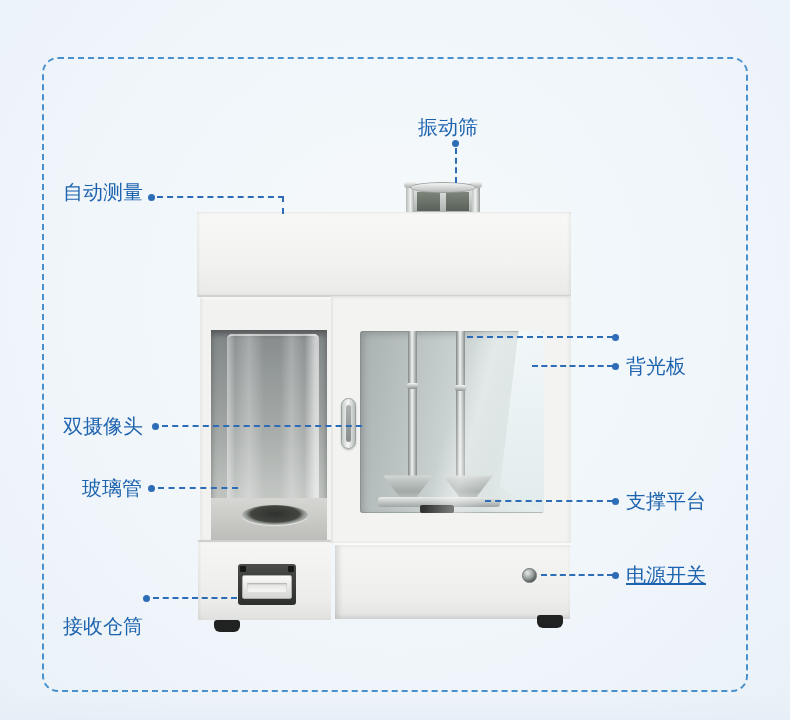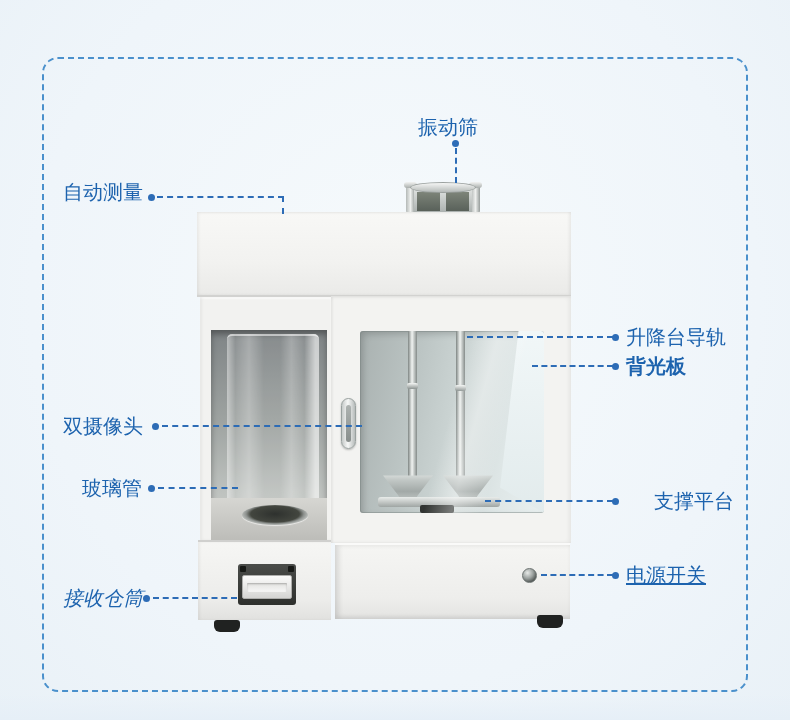--- a/index.html
+++ b/index.html
@@ -148,27 +148,27 @@
   .dot{width:7px;height:7px;border-radius:50%;background:var(--callout-line);}
   .cl-0{left:418px;top:114px;width:84px;text-align:left;}
   .dot-0{left:452px;top:140px;}      .ln-0{left:455px;top:148px;height:35px;}
   .cl-1{left:63px;top:179px;}
   .dot-1{left:148px;top:194px;}      .ln-1a{left:157px;top:196px;width:127px;}
   .ln-1b{left:282px;top:196px;height:18px;}
   .cl-2{left:63px;top:413px;text-align:center;}
   .dot-2{left:152px;top:423px;}      .ln-2{left:162px;top:425px;width:200px;}
   .cl-3{left:82px;top:475px;}
   .dot-3{left:148px;top:485px;}      .ln-3{left:158px;top:487px;width:80px;}
-  .cl-4{left:63px;top:585px;font-style:italic;}
+  .cl-4{left:63px;top:613px;}
   .dot-4{left:143px;top:595px;}      .ln-4{left:153px;top:597px;width:84px;}
   .cl-5{left:626px;top:324px;}
   .dot-5{left:612px;top:334px;}      .ln-5{left:467px;top:336px;width:146px;}
-  .cl-6{left:626px;top:353px;font-weight:bold;}
+  .cl-6{left:626px;top:353px;}
   .dot-6{left:612px;top:363px;}      .ln-6{left:532px;top:365px;width:81px;}
-  .cl-7{left:626px;top:488px;margin-left:28px;}
+  .cl-7{left:626px;top:488px;}
   .dot-7{left:612px;top:498px;}      .ln-7{left:485px;top:500px;width:128px;}
   .cl-8{left:626px;top:562px;text-decoration:underline;}
   .dot-8{left:612px;top:572px;}      .ln-8{left:541px;top:574px;width:72px;}
 </style>
 </head>
 <body>
 
 <div class="canvas">
 
   <div class="frame"></div>
@@ -243,21 +243,20 @@
     <div class="hline ln-2"></div>
 
     <div class="callout-label cl-3">玻璃管</div>
     <div class="dot dot-3"></div>
     <div class="hline ln-3"></div>
 
     <div class="callout-label cl-4">接收仓筒</div>
     <div class="dot dot-4"></div>
     <div class="hline ln-4"></div>
 
-    <div class="callout-label cl-5">升降台导轨</div>
     <div class="dot dot-5"></div>
     <div class="hline ln-5"></div>
 
     <div class="callout-label cl-6">背光板</div>
     <div class="dot dot-6"></div>
     <div class="hline ln-6"></div>
 
     <div class="callout-label cl-7">支撑平台</div>
     <div class="dot dot-7"></div>
     <div class="hline ln-7"></div>

